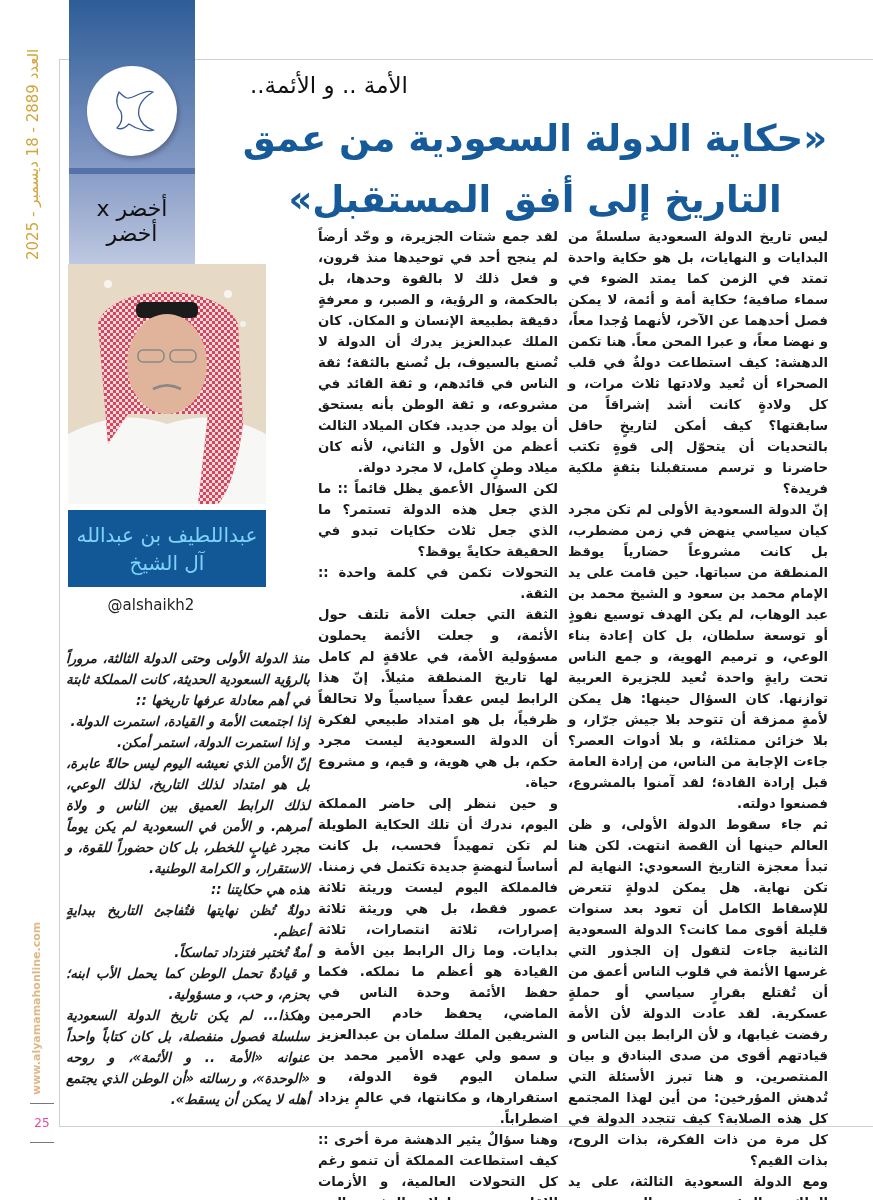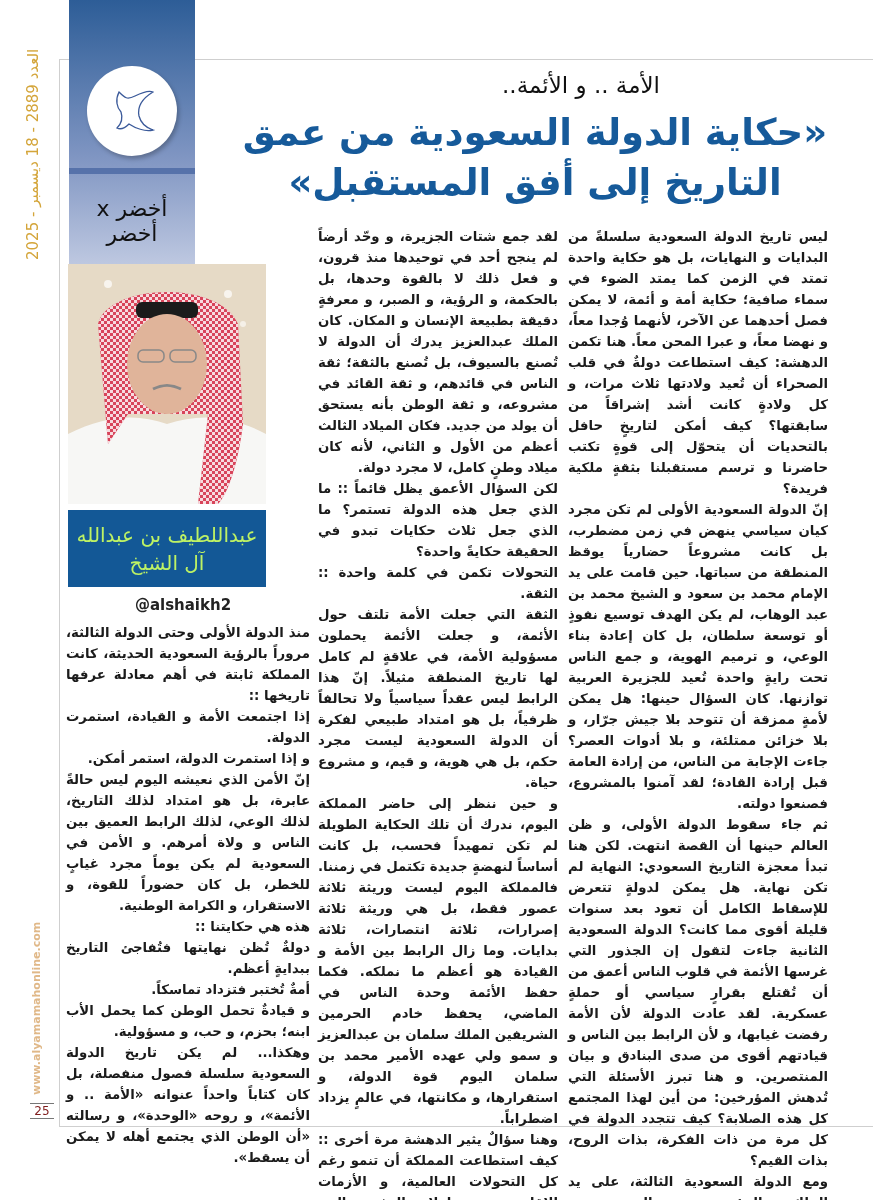--- a/index.html
+++ b/index.html
@@ -9,45 +9,45 @@
                 border-left: 1px solid #cfcfcf; border-top: 1px solid #cfcfcf; border-bottom: 1px solid #cfcfcf; }
   .side-issue { position: absolute; left: 22px; top: 70px; width: 30px; height: 200px; }
   .side-issue span { position: absolute; left: 0; top: 0; transform-origin: left top;
                      transform: translate(2px, 190px) rotate(-90deg); white-space: nowrap;
                      color: #d4a53a; font-size: 15px; direction: rtl; }
   .side-url { position: absolute; left: 28px; top: 880px; width: 20px; height: 220px; }
   .side-url span { position: absolute; left: 0; top: 0; transform-origin: left top;
                    transform: translate(2px, 215px) rotate(-90deg); white-space: nowrap;
                    color: #e0b888; font-size: 11px; font-weight: bold; }
   .page-num { position: absolute; left: 30px; top: 1103px; width: 24px; text-align: center;
-              font-size: 12px; color: #7f1d1d; border-top: 1px solid #777; border-bottom: 1px solid #777; padding: 0 0; }
+              font-size: 12px; color: #ec4899; border-top: 1px solid #777; border-bottom: 1px solid #777; padding: 12px 0; }
   .banner { position: absolute; left: 69px; top: 0; width: 126px; height: 284px;
             background: linear-gradient(#2d5d97 0%, #7f95c2 55%, #c9d1e6 100%); }
   .banner .logo-circle { position: absolute; left: 18px; top: 66px; width: 90px; height: 90px; border-radius: 50%;
                          background: #fff; box-shadow: 2px 3px 4px rgba(0,0,0,0.25);
                          display: flex; align-items: center; justify-content: center; }
   .banner .stripe { position: absolute; left: 0; top: 168px; width: 126px; height: 6px; background: #5672aa; }
   .banner .column-name { position: absolute; left: 0; top: 196px; width: 126px; text-align: center;
                          font-size: 22px; color: #111; direction: rtl; }
-  .kicker { position: absolute; left: 250px; top: 72px; width: 410px; text-align: right;
+  .kicker { position: absolute; left: 250px; top: 72px; width: 410px; text-align: left;
             font-size: 23px; color: #111; direction: rtl; }
   .headline { position: absolute; left: 240px; top: 108px; width: 590px; text-align: center;
-              font-size: 37px; line-height: 50px; font-weight: bold; color: #165a9a; direction: rtl; }
+              font-size: 37px; line-height: 61px; font-weight: bold; color: #165a9a; direction: rtl; }
   .photo { position: absolute; left: 68px; top: 264px; width: 198px; height: 240px; overflow: hidden;
            background: linear-gradient(#e8dcc9, #cdb89a); }
   .author-box { position: absolute; left: 68px; top: 510px; width: 198px; height: 77px; background: #135896;
-                color: #bef264; text-align: center; font-size: 20px; line-height: 28px; direction: rtl;
+                color: #7dd3fc; text-align: center; font-size: 20px; line-height: 28px; direction: rtl;
                 display: flex; flex-direction: column; justify-content: center; }
-  .handle { position: absolute; left: 84px; top: 596px; width: 198px; text-align: center; font-size: 15px; color: #222; font-weight: bold; }
+  .handle { position: absolute; left: 52px; top: 596px; width: 198px; text-align: center; font-size: 15px; color: #222; }
   .col { position: absolute; direction: rtl; text-align: justify; font-size: 13.3px; line-height: 21px;
          font-weight: bold; color: #1b1b1b; }
   .col p { margin: 0; }
   .col-1 { left: 568px; top: 226px; width: 260px; }
   .col-2 { left: 318px; top: 226px; width: 240px; }
-  .col-3 { left: 66px; top: 622px; width: 244px; }
+  .col-3 { left: 66px; top: 648px; width: 244px; font-style: italic; }
 </style>
 </head>
 <body>
 
 <div class="page-frame"></div>
 
 <div class="side-issue">
   <span>العدد 2889 - 18 ديسمبر - 2025</span>
 </div>
 <div class="side-url">
@@ -99,21 +99,21 @@
 
 <div class="col col-1">
   <p>ليس تاريخ الدولة السعودية سلسلةً من البدايات و النهايات، بل هو حكاية واحدة تمتد في الزمن كما يمتد الضوء في سماء صافية؛ حكاية أمة و أئمة، لا يمكن فصل أحدهما عن الآخر، لأنهما وُجدا معاً، و نهضا معاً، و عبرا المحن معاً. هنا تكمن الدهشة: كيف استطاعت دولةٌ في قلب الصحراء أن تُعيد ولادتها ثلاث مرات، و كل ولادةٍ كانت أشد إشراقاً من سابقتها؟ كيف أمكن لتاريخٍ حافل بالتحديات أن يتحوّل إلى قوةٍ تكتب حاضرنا و ترسم مستقبلنا بثقةٍ ملكية فريدة؟</p>
   <p>إنّ الدولة السعودية الأولى لم تكن مجرد كيان سياسي ينهض في زمن مضطرب، بل كانت مشروعاً حضارياً يوقظ المنطقة من سباتها. حين قامت على يد الإمام محمد بن سعود و الشيخ محمد بن عبد الوهاب، لم يكن الهدف توسيع نفوذٍ أو توسعة سلطان، بل كان إعادة بناء الوعي، و ترميم الهوية، و جمع الناس تحت رايةٍ واحدة تُعيد للجزيرة العربية توازنها. كان السؤال حينها: هل يمكن لأمةٍ ممزقة أن تتوحد بلا جيش جرّار، و بلا خزائن ممتلئة، و بلا أدوات العصر؟ جاءت الإجابة من الناس، من إرادة العامة قبل إرادة القادة؛ لقد آمنوا بالمشروع، فصنعوا دولته.</p>
   <p>ثم جاء سقوط الدولة الأولى، و ظن العالم حينها أن القصة انتهت. لكن هنا تبدأ معجزة التاريخ السعودي: النهاية لم تكن نهاية. هل يمكن لدولةٍ تتعرض للإسقاط الكامل أن تعود بعد سنوات قليلة أقوى مما كانت؟ الدولة السعودية الثانية جاءت لتقول إن الجذور التي غرسها الأئمة في قلوب الناس أعمق من أن تُقتلع بقرارٍ سياسي أو حملةٍ عسكرية. لقد عادت الدولة لأن الأمة رفضت غيابها، و لأن الرابط بين الناس و قيادتهم أقوى من صدى البنادق و بيان المنتصرين. و هنا تبرز الأسئلة التي تُدهش المؤرخين: من أين لهذا المجتمع كل هذه الصلابة؟ كيف تتجدد الدولة في كل مرة من ذات الفكرة، بذات الروح، بذات القيم؟</p>
   <p>ومع الدولة السعودية الثالثة، على يد الملك المؤسس عبدالعزيز بن عبدالرحمن آل سعود، كانت الدهشة أكبر، و الحكاية أعظم.</p>
 </div>
 
 <div class="col col-2">
   <p>لقد جمع شتات الجزيرة، و وحّد أرضاً لم ينجح أحد في توحيدها منذ قرون، و فعل ذلك لا بالقوة وحدها، بل بالحكمة، و الرؤية، و الصبر، و معرفةٍ دقيقة بطبيعة الإنسان و المكان. كان الملك عبدالعزيز يدرك أن الدولة لا تُصنع بالسيوف، بل تُصنع بالثقة؛ ثقة الناس في قائدهم، و ثقة القائد في مشروعه، و ثقة الوطن بأنه يستحق أن يولد من جديد. فكان الميلاد الثالث أعظم من الأول و الثاني، لأنه كان ميلاد وطنٍ كامل، لا مجرد دولة.</p>
-  <p>لكن السؤال الأعمق يظل قائماً :: ما الذي جعل هذه الدولة تستمر؟ ما الذي جعل ثلاث حكايات تبدو في الحقيقة حكايةً واحدة؟</p>
+  <p>لكن السؤال الأعمق يظل قائماً :: ما الذي جعل هذه الدولة تستمر؟ ما الذي جعل ثلاث حكايات تبدو في الحقيقة حكايةً يوقظ؟</p>
   <p>التحولات تكمن في كلمة واحدة :: الثقة.</p>
   <p>الثقة التي جعلت الأمة تلتف حول الأئمة، و جعلت الأئمة يحملون مسؤولية الأمة، في علاقةٍ لم كامل لها تاريخ المنطقة مثيلاً. إنّ هذا الرابط ليس عقداً سياسياً ولا تحالفاً ظرفياً، بل هو امتداد طبيعي لفكرة أن الدولة السعودية ليست مجرد حكم، بل هي هوية، و قيم، و مشروع حياة.</p>
   <p>و حين ننظر إلى حاضر المملكة اليوم، ندرك أن تلك الحكاية الطويلة لم تكن تمهيداً فحسب، بل كانت أساساً لنهضةٍ جديدة تكتمل في زمننا. فالمملكة اليوم ليست وريثة ثلاثة عصور فقط، بل هي وريثة ثلاثة إصرارات، ثلاثة انتصارات، ثلاثة بدايات. وما زال الرابط بين الأمة و القيادة هو أعظم ما نملكه. فكما حفظ الأئمة وحدة الناس في الماضي، يحفظ خادم الحرمين الشريفين الملك سلمان بن عبدالعزيز و سمو ولي عهده الأمير محمد بن سلمان اليوم قوة الدولة، و استقرارها، و مكانتها، في عالمٍ يزداد اضطراباً.</p>
   <p>وهنا سؤالٌ يثير الدهشة مرة أخرى :: كيف استطاعت المملكة أن تنمو رغم كل التحولات العالمية، و الأزمات الإقليمية، و محاولات التشويه التي تزداد كلما ازداد الوطن قوة؟</p>
 
 </div>
 
 <div class="col col-3">
   <p>منذ الدولة الأولى وحتى الدولة الثالثة، مروراً بالرؤية السعودية الحديثة، كانت المملكة ثابتة في أهم معادلة عرفها تاريخها ::</p>
   <p>إذا اجتمعت الأمة و القيادة، استمرت الدولة.</p>

